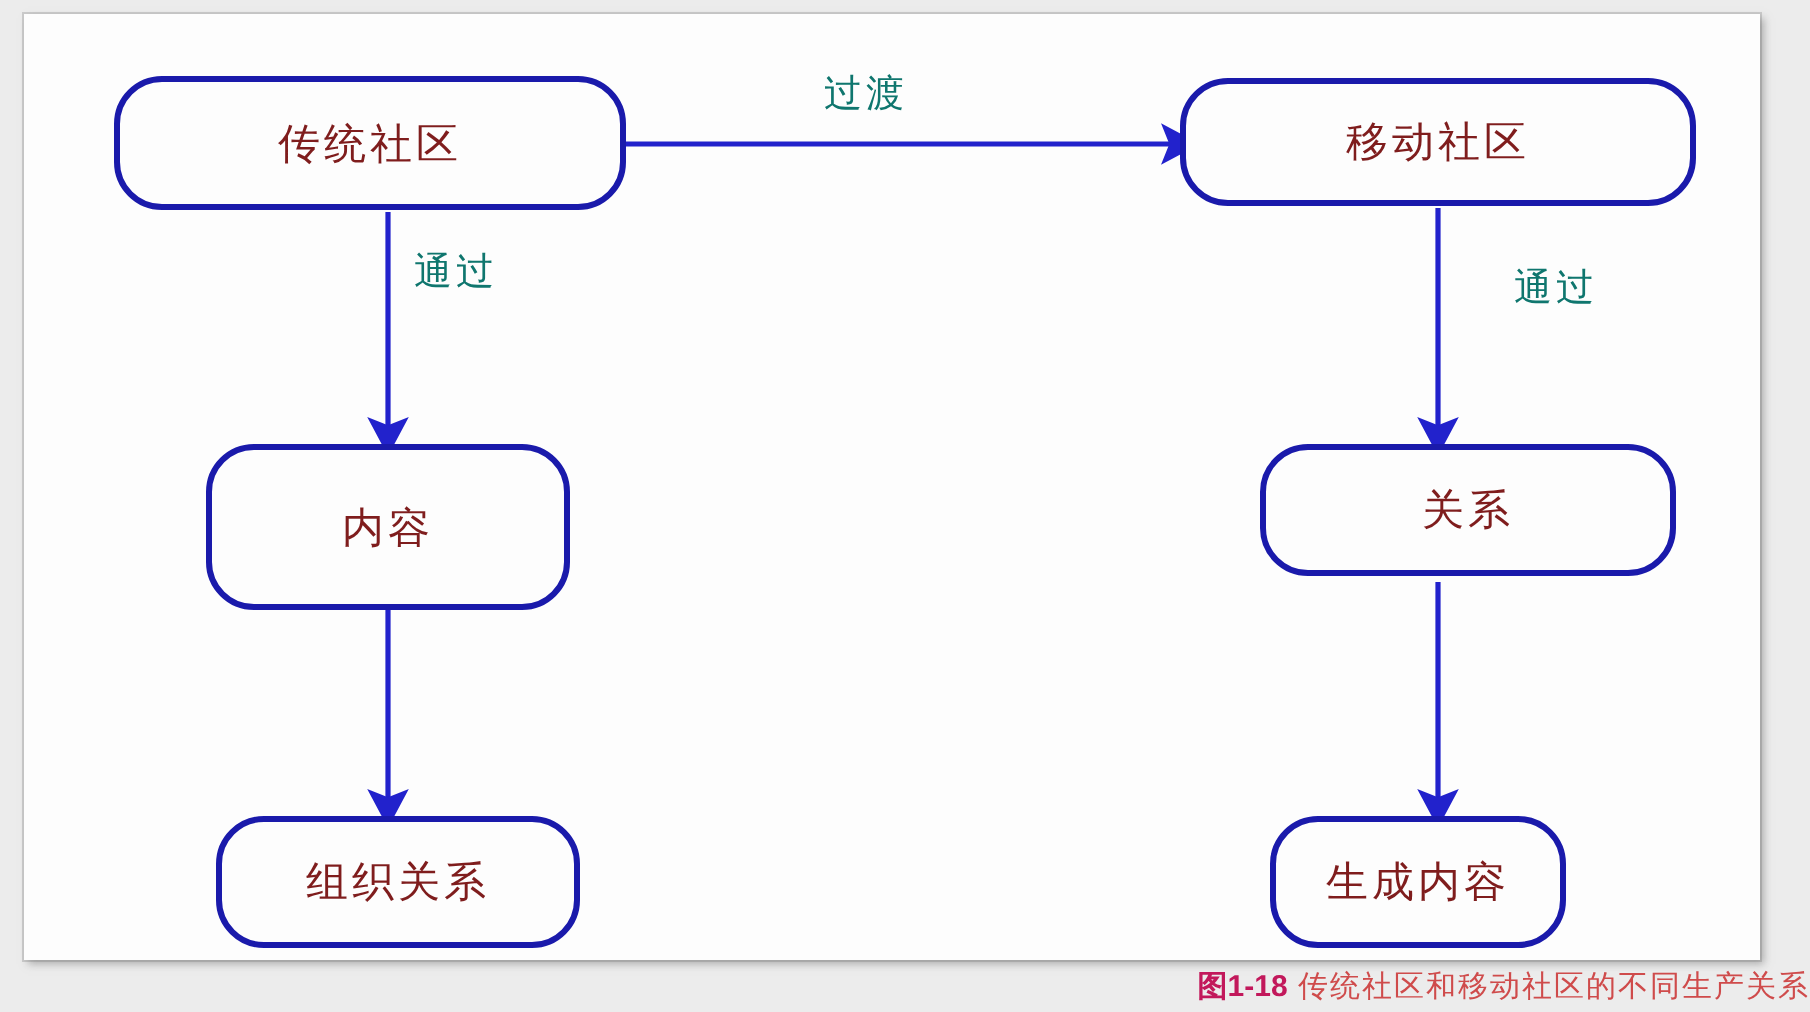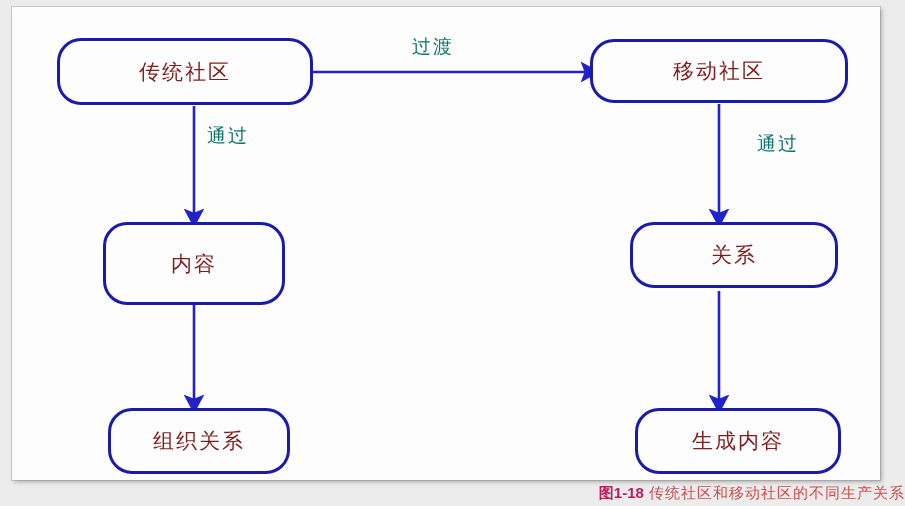--- a/index.html
+++ b/index.html
@@ -130,21 +130,21 @@
     </div>
 
     <div class="node" style="left:618px; top:215px; width:208px; height:66px;">
       <span class="node-label">关系</span>
     </div>
 
     <div class="node" style="left:96px;  top:401px; width:182px; height:66px;">
       <span class="node-label">组织关系</span>
     </div>
 
-    <div class="node" style="left:623px; top:401px; width:206px; height:66px;">
+    <div class="node" style="left:623px; top:401px; width:148px; height:66px;">
       <span class="node-label">生成内容</span>
     </div>
 
     <div class="edge-label" style="left:400px; top:27px;">过渡</div>
 
     <div class="edge-label" style="left:195px; top:116px;">通过</div>
 
     <div class="edge-label" style="left:745px; top:124px;">通过</div>
 
   </div>

